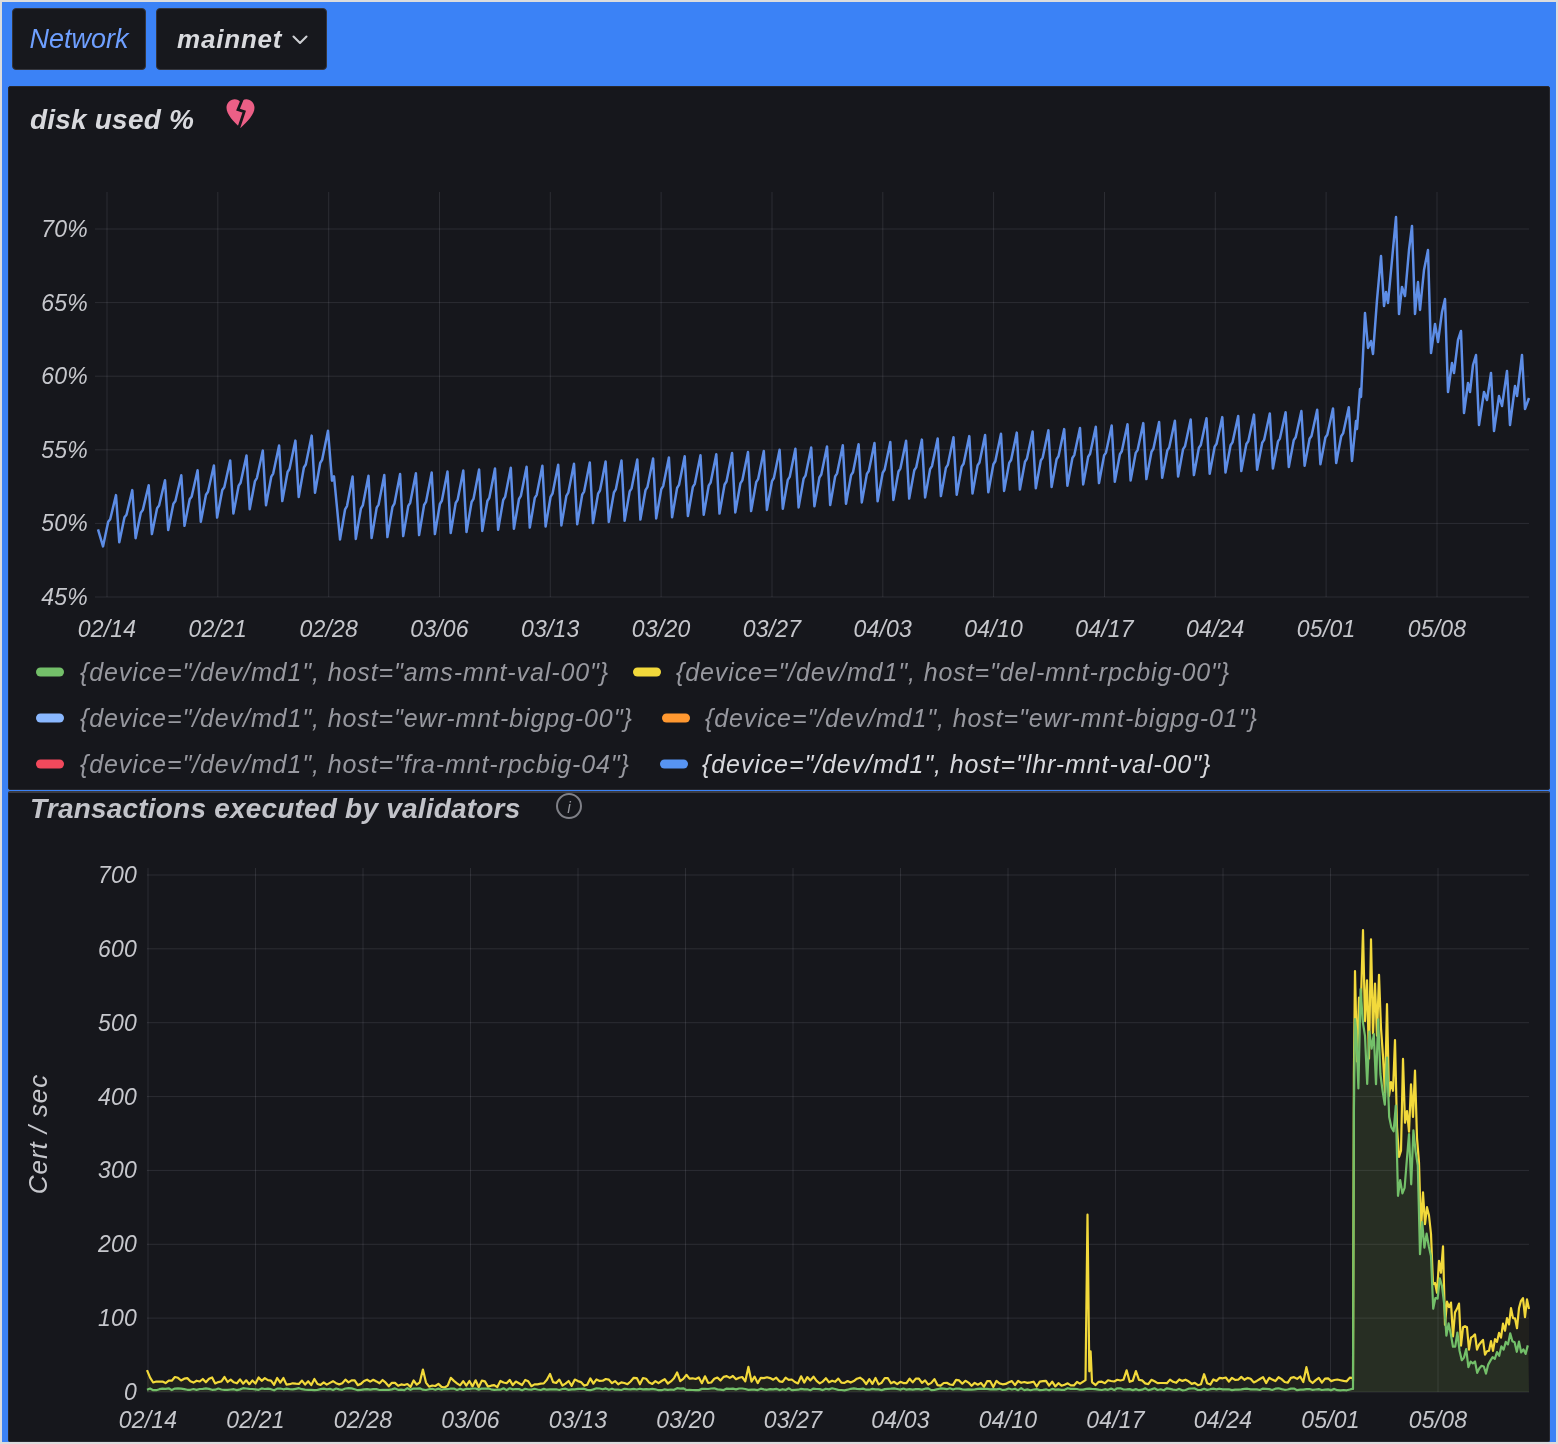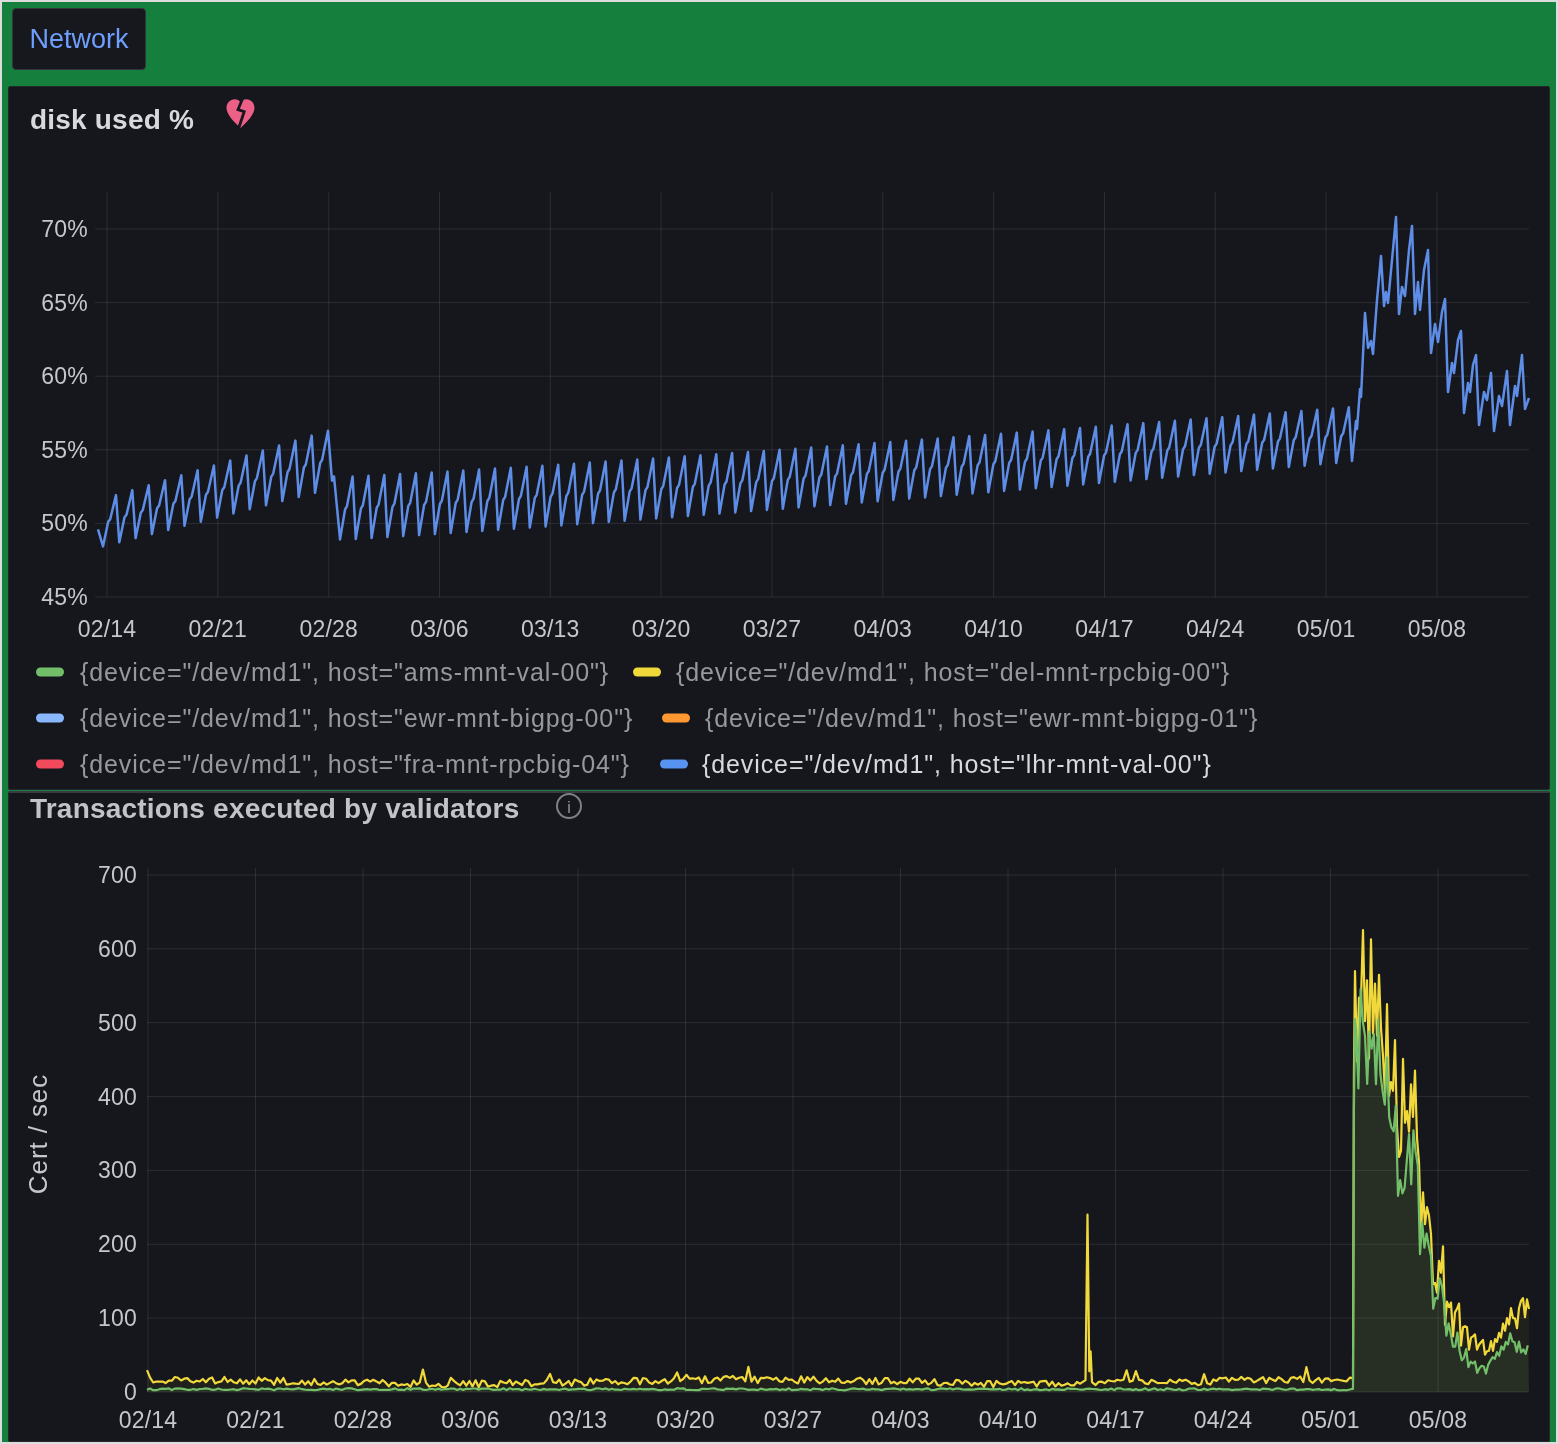--- a/index.html
+++ b/index.html
@@ -1,25 +1,31 @@
 <!DOCTYPE html>
 <html><head><meta charset="utf-8"><style>
 html,body{margin:0;padding:0;}
 body{width:1558px;height:1444px;background:#dcdcdd;font-family:"Liberation Sans",sans-serif;position:relative;overflow:hidden;}
-.page{position:absolute;left:2px;top:2px;width:1554px;height:1440px;background:#15803d;}
+.page{position:absolute;left:2px;top:2px;width:1554px;height:1440px;background:#3b82f6;font-style:italic;}
 .box{position:absolute;top:6px;height:62px;background:#17181d;border:1px solid #34353c;border-radius:4px;display:flex;align-items:center;box-sizing:border-box;}
 .panel{position:absolute;left:6px;width:1542px;background:#16171c;border:1px solid #26272d;border-radius:2px;box-sizing:border-box;}
 svg text{fill:#c6c7cc;font-size:23px;letter-spacing:0.2px;font-family:"Liberation Sans",sans-serif;}
 svg .lg{fill:#97989f;font-size:25px;letter-spacing:0.9px;}
 svg .lw{fill:#d8d9dd;font-size:25px;letter-spacing:0.9px;}
 .grid line{stroke:rgba(204,204,220,0.12);stroke-width:1;}
 </style></head><body>
 <div class="page">
   <div class="box" style="left:10px;width:134px;justify-content:center;">
       <span style="color:#6e9fff;font-size:27px;font-weight:400;">Network</span>
+    </div>
+  <div class="box" style="left:154px;width:171px;padding-left:20px;">
+      <span style="color:#d9dade;font-size:26px;font-weight:700;letter-spacing:0.8px;">mainnet</span>
+    <svg width="22" height="22" style="margin-left:7px" viewBox="0 0 22 22">
+        <path d="M4.5 8.5 L11 15 L17.5 8.5" stroke="#cdced2" stroke-width="2.1" fill="none" stroke-linecap="round" stroke-linejoin="round"></path>
+      </svg>
     </div>
   <div class="panel" style="top:84px;height:704px;"></div>
   <div class="panel" style="top:789px;height:651px;border-top:2px solid #3a3b42;"></div>
   <svg width="1558" height="1444" style="position:absolute;left:-2px;top:-2px;">
     <g class="grid">
         <line x1="107.0" y1="192.0" x2="107.0" y2="597.0"></line>
         <line x1="217.8" y1="192.0" x2="217.8" y2="597.0"></line>
         <line x1="328.7" y1="192.0" x2="328.7" y2="597.0"></line>
         <line x1="439.5" y1="192.0" x2="439.5" y2="597.0"></line>
         <line x1="550.3" y1="192.0" x2="550.3" y2="597.0"></line>

